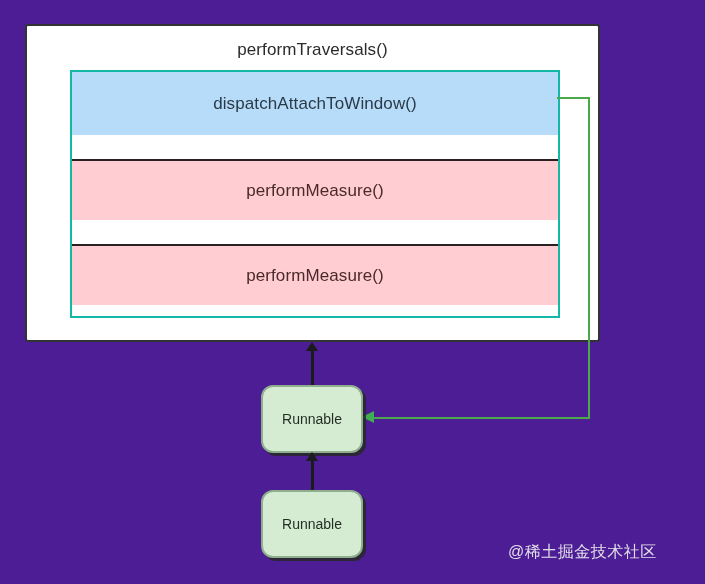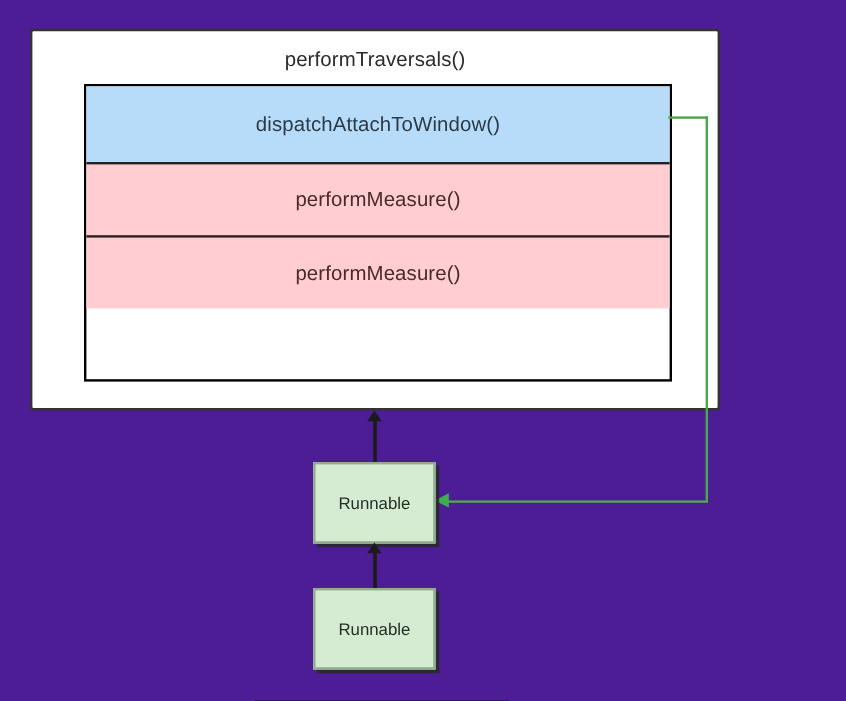--- a/index.html
+++ b/index.html
@@ -44,37 +44,38 @@
     letter-spacing: 0.1px;
   }
 
   
   .rows-stack {
     position: absolute;
     left: 43px;
     top: 44px;
     width: 490px;
     height: 248px;
-    border: 2px solid #000000;
+    border: 2px solid #14b8a6;
     box-sizing: border-box;
   }
 
   .method-row {
     position: relative;
     width: 100%;
     height: 61px;
     box-sizing: border-box;
     display: flex;
     align-items: center;
     justify-content: center;
     font-size: 17px;
     letter-spacing: 0.1px;
   }
   .method-row + .method-row {
     border-top: 2px solid #2b2020;
+    margin-top: 24px;
   }
   .method-row.row-blue {
     background: #b7dcfa;
     color: #2b3a47;
     height: 63px;
   }
   .method-row.row-pink {
     background: #ffcdd2;
     color: #4a2a2a;
   }
@@ -126,21 +127,21 @@
     white-space: nowrap;
   }
 
   
   .runnable-node {
     position: absolute;
     width: 102px;
     height: 68px;
     background: #d5ecd3;
     border: 2px solid #8fae8d;
-    border-radius: 0;
+    border-radius: 12px;
     box-sizing: border-box;
     box-shadow: 3px 3px 0 0 rgba(40,40,40,0.85);
     display: flex;
     align-items: center;
     justify-content: center;
     font-size: 14px;
     color: #253025;
   }
   .runnable-1 { left: 261px; top: 385px; }
   .runnable-2 { left: 261px; top: 490px; }
@@ -222,14 +223,15 @@
 
   <div class="dark-arrow arrow-b">
     <div class="head"></div>
     <div class="shaft"></div>
   </div>
 
   <div class="runnable-node runnable-2">
     <span>Runnable</span>
   </div>
 
+  <div class="watermark">@稀土掘金技术社区</div>
 
 </div>
 
 </body></html>

